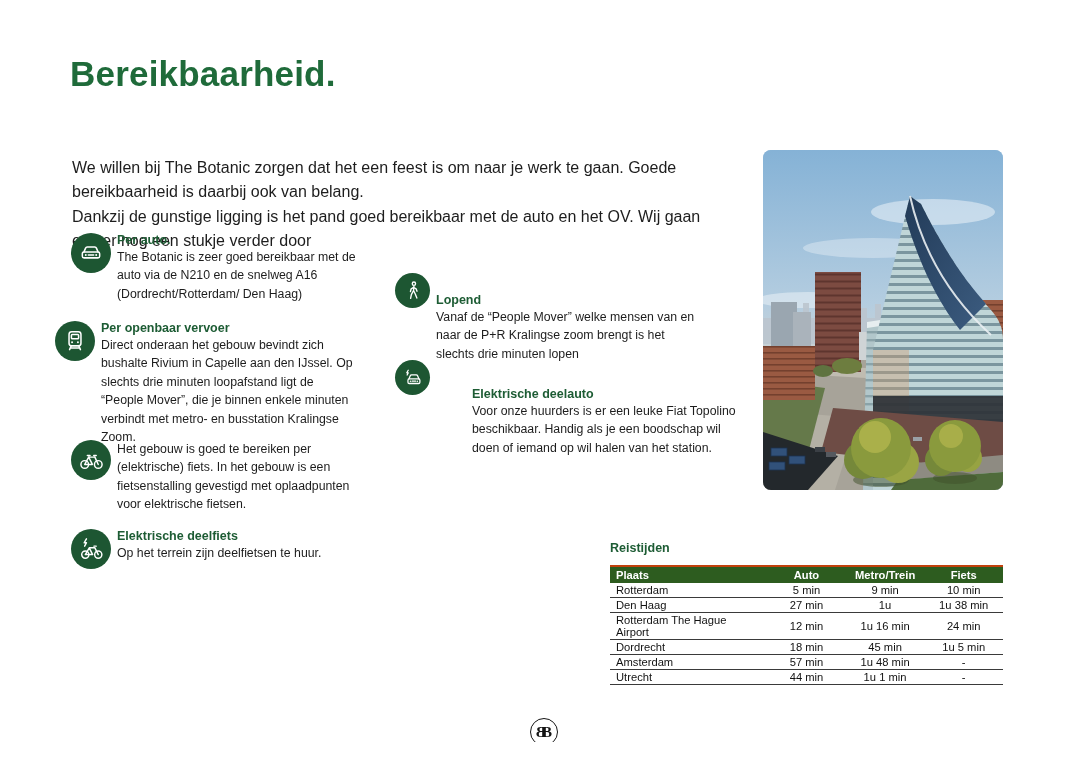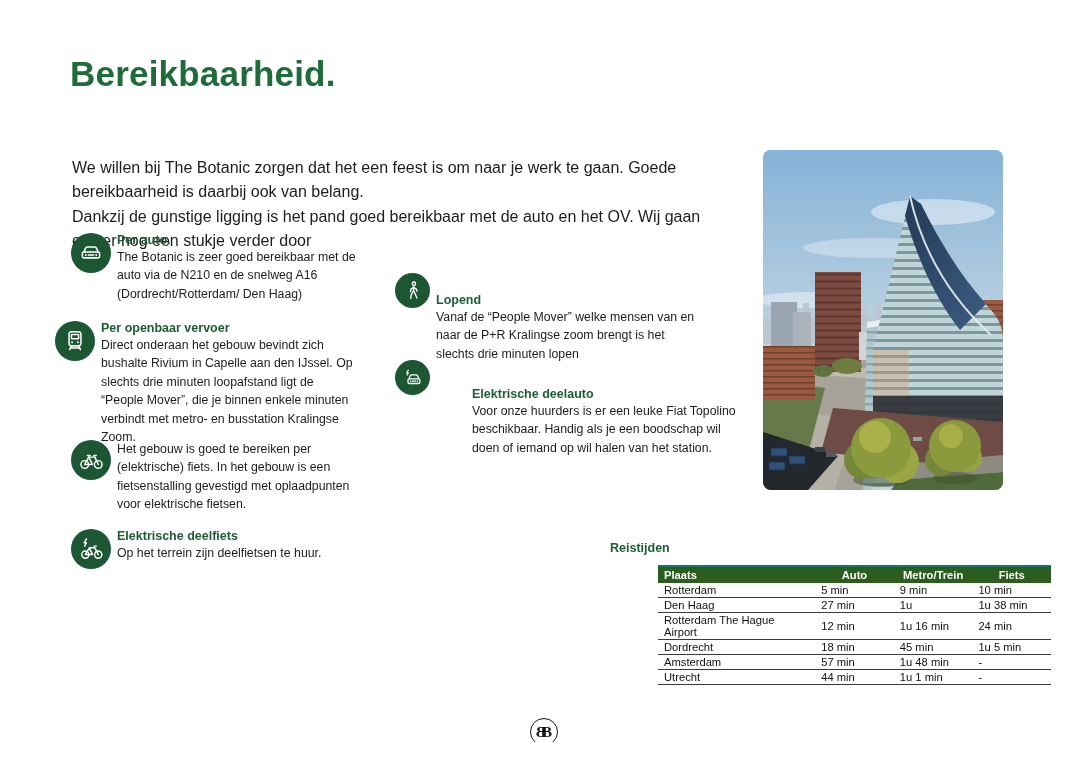--- a/index.html
+++ b/index.html
@@ -20,24 +20,24 @@
   .sec-text.mid { width:268px; }
   .sec-title { font-size:12.5px; font-weight:bold; color:#1d5c34; margin-bottom:1px; }
   .sec-body { font-size:12.3px; line-height:1.5; color:#1d1d1d; }
   .pad-t20 { padding-top:20px; }
   .pad-t27 { padding-top:27px; }
 
   .photo { position:absolute; left:763px; top:150px; width:240px; height:340px; border-radius:8px; overflow:hidden; background:#9ec1dd; }
   .photo svg { display:block; }
 
   .tt-title { position:absolute; left:610px; top:541px; font-size:12.5px; font-weight:bold; color:#1d5c34; }
-  table.tt { position:absolute; left:610px; top:565px; width:393px; border-collapse:collapse; border-top:2px solid #0f766e;margin-left:48px; }
+  table.tt { position:absolute; left:610px; top:565px; width:393px; border-collapse:collapse; border-top:2px solid #c2410c; }
   table.tt th { background:#2d5c1f; color:#ffffff; font-size:11.2px; font-weight:bold; padding:2px 6px; text-align:center; }
   table.tt th.l { text-align:left; }
-  table.tt td { font-size:11.2px; color:#111111; padding:1px 6px; border-bottom:1px solid #3a3a3a; text-align:left; height:14px; }
+  table.tt td { font-size:11.2px; color:#111111; padding:1px 6px; border-bottom:1px solid #3a3a3a; text-align:center; height:14px; }
   table.tt td.l { text-align:left; }
   table.tt th:nth-child(1), table.tt td:nth-child(1) { width:40%; }
   table.tt th:nth-child(2), table.tt td:nth-child(2) { width:20%; }
   table.tt th:nth-child(3), table.tt td:nth-child(3) { width:20%; }
   table.tt th:nth-child(4), table.tt td:nth-child(4) { width:20%; }
 
   .logo { position:absolute; left:530px; top:718px; width:28px; height:28px; border:1.5px solid #141414; border-radius:50%; display:flex; align-items:center; justify-content:center; font-family:"Liberation Serif", serif; font-weight:bold; font-size:15px; color:#141414; line-height:1; }
   .logo .flip { display:inline-block; transform:scaleX(-1); margin-right:-4px; }
 </style>
 </head>

